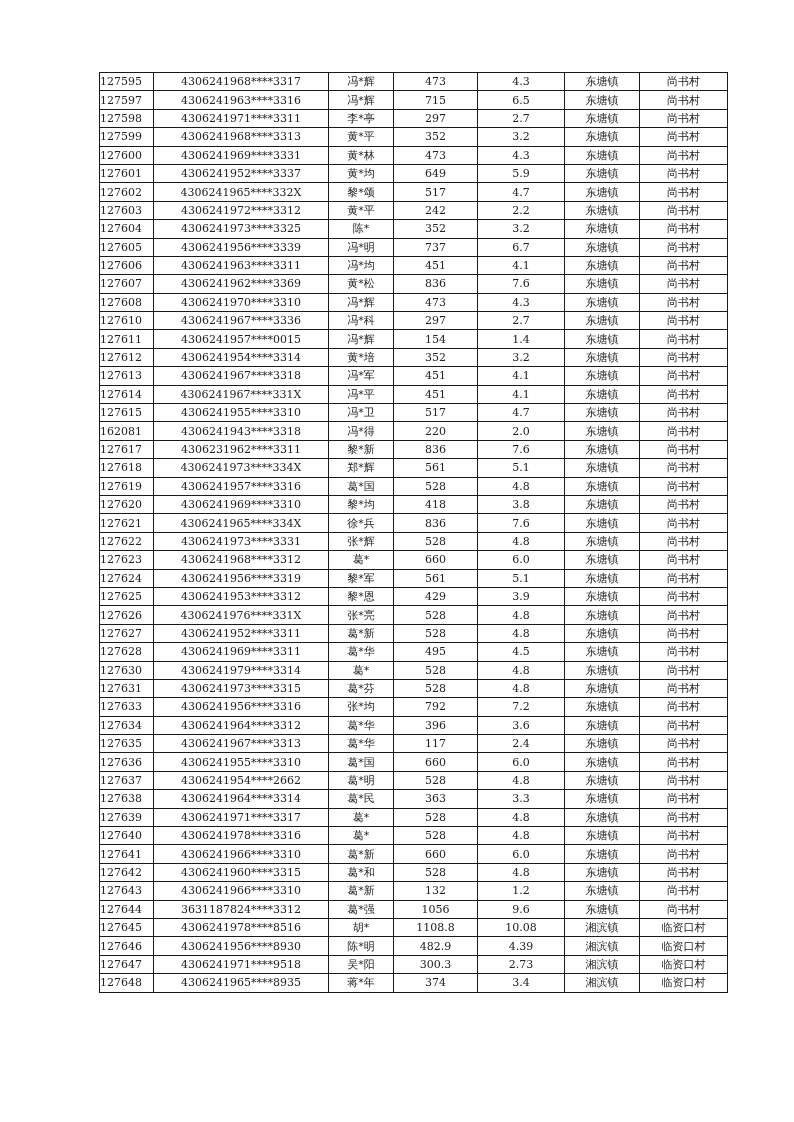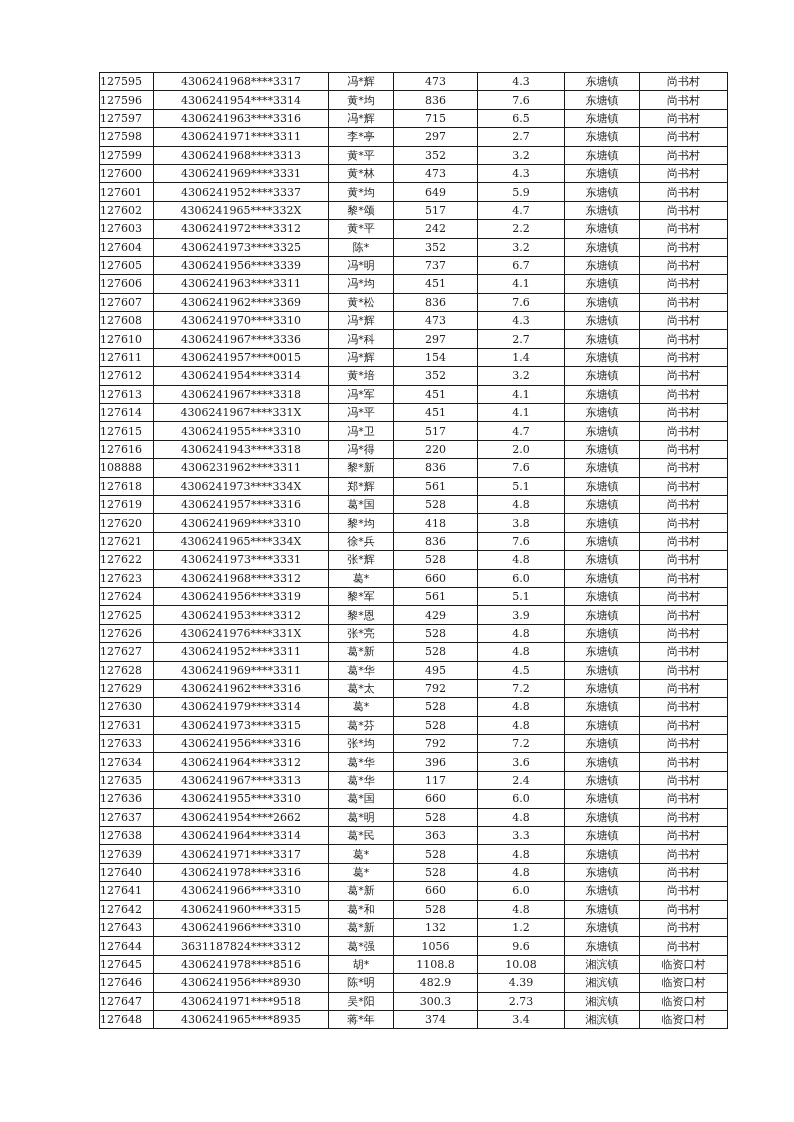--- a/index.html
+++ b/index.html
@@ -45,29 +45,20 @@
         <tr>
           <td class="c-id">127595</td>
           <td class="c-card">4306241968****3317</td>
           <td class="c-name">冯*辉</td>
           <td class="c-area">473</td>
           <td class="c-amt">4.3</td>
           <td class="c-town">东塘镇</td>
           <td class="c-village">尚书村</td>
         </tr>
         <tr>
-          <td class="c-id">127596</td>
-          <td class="c-card">4306241954****3314</td>
-          <td class="c-name">黄*均</td>
-          <td class="c-area">836</td>
-          <td class="c-amt">7.6</td>
-          <td class="c-town">东塘镇</td>
-          <td class="c-village">尚书村</td>
-        </tr>
-        <tr>
           <td class="c-id">127597</td>
           <td class="c-card">4306241963****3316</td>
           <td class="c-name">冯*辉</td>
           <td class="c-area">715</td>
           <td class="c-amt">6.5</td>
           <td class="c-town">东塘镇</td>
           <td class="c-village">尚书村</td>
         </tr>
         <tr>
           <td class="c-id">127598</td>
@@ -216,30 +207,30 @@
         <tr>
           <td class="c-id">127615</td>
           <td class="c-card">4306241955****3310</td>
           <td class="c-name">冯*卫</td>
           <td class="c-area">517</td>
           <td class="c-amt">4.7</td>
           <td class="c-town">东塘镇</td>
           <td class="c-village">尚书村</td>
         </tr>
         <tr>
-          <td class="c-id">127616</td>
+          <td class="c-id">162081</td>
           <td class="c-card">4306241943****3318</td>
           <td class="c-name">冯*得</td>
           <td class="c-area">220</td>
           <td class="c-amt">2.0</td>
           <td class="c-town">东塘镇</td>
           <td class="c-village">尚书村</td>
         </tr>
         <tr>
-          <td class="c-id">108888</td>
+          <td class="c-id">127617</td>
           <td class="c-card">4306231962****3311</td>
           <td class="c-name">黎*新</td>
           <td class="c-area">836</td>
           <td class="c-amt">7.6</td>
           <td class="c-town">东塘镇</td>
           <td class="c-village">尚书村</td>
         </tr>
         <tr>
           <td class="c-id">127618</td>
           <td class="c-card">4306241973****334X</td>
@@ -329,29 +320,20 @@
           <td class="c-amt">4.8</td>
           <td class="c-town">东塘镇</td>
           <td class="c-village">尚书村</td>
         </tr>
         <tr>
           <td class="c-id">127628</td>
           <td class="c-card">4306241969****3311</td>
           <td class="c-name">葛*华</td>
           <td class="c-area">495</td>
           <td class="c-amt">4.5</td>
-          <td class="c-town">东塘镇</td>
-          <td class="c-village">尚书村</td>
-        </tr>
-        <tr>
-          <td class="c-id">127629</td>
-          <td class="c-card">4306241962****3316</td>
-          <td class="c-name">葛*太</td>
-          <td class="c-area">792</td>
-          <td class="c-amt">7.2</td>
           <td class="c-town">东塘镇</td>
           <td class="c-village">尚书村</td>
         </tr>
         <tr>
           <td class="c-id">127630</td>
           <td class="c-card">4306241979****3314</td>
           <td class="c-name">葛*</td>
           <td class="c-area">528</td>
           <td class="c-amt">4.8</td>
           <td class="c-town">东塘镇</td>

